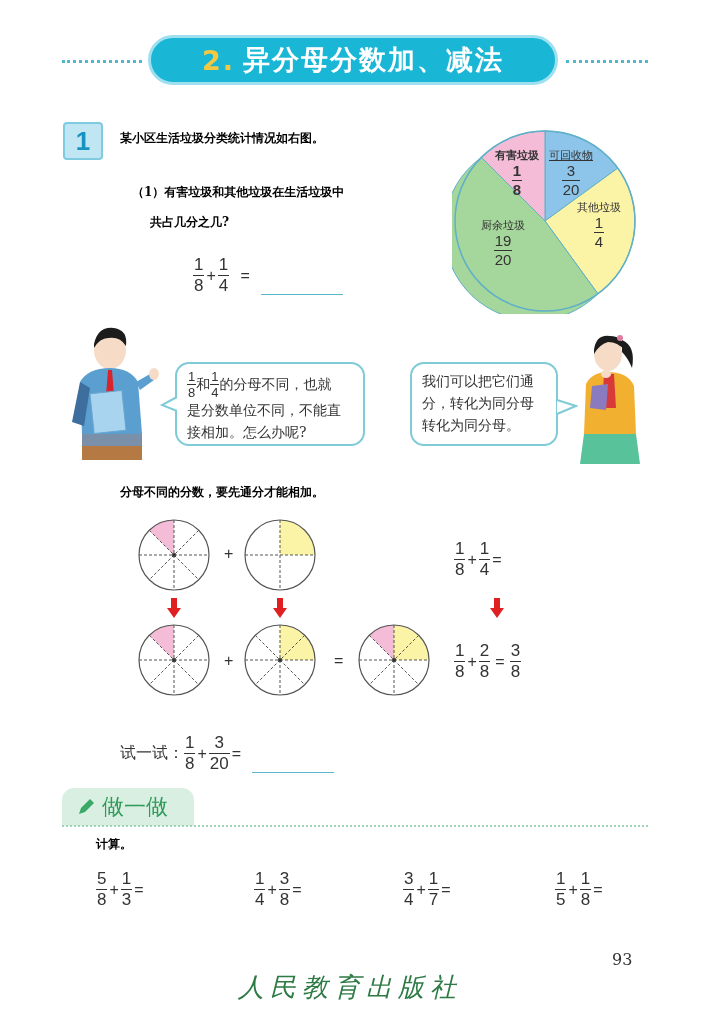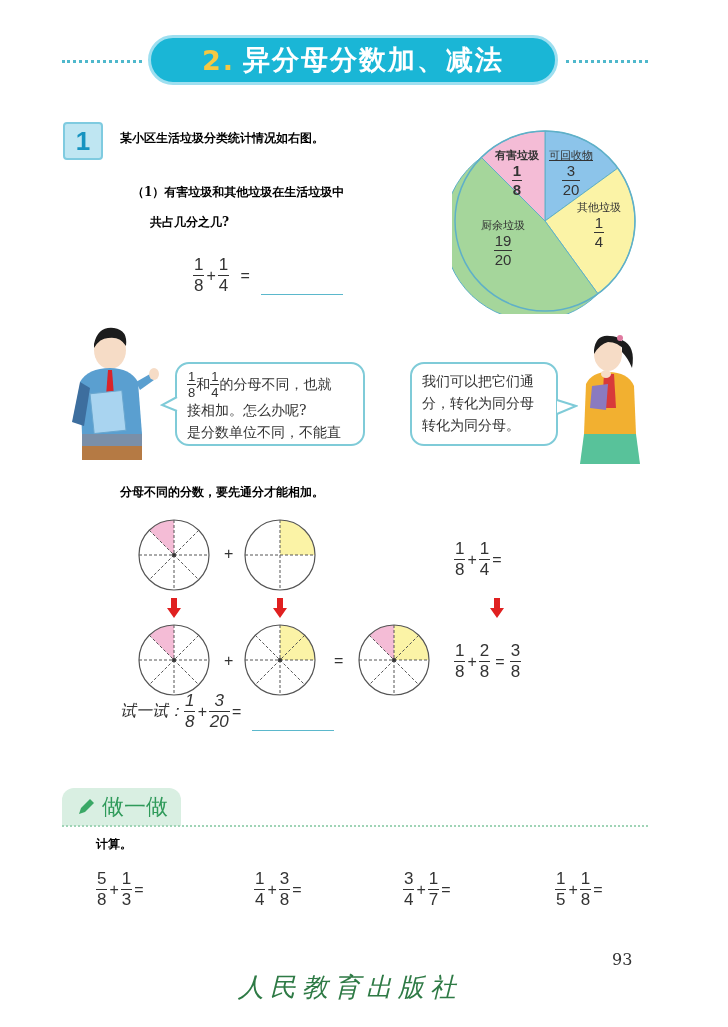--- a/index.html
+++ b/index.html
@@ -23,21 +23,21 @@
     font-family:"Liberation Sans",sans-serif; font-size:17px; line-height:18px; color:#333; }
   .frac .n { padding:0 1px; }
   .frac .bar { width:100%; border-top:1.5px solid #333; margin:1px 0; }
   .op { font-family:"Liberation Sans",sans-serif; font-size:16px; margin:0 2px; vertical-align:middle; color:#333; }
   .blank { display:inline-block; width:85px; border-bottom:1.5px solid #5bb8cc; vertical-align:bottom; margin-left:4px; height:10px; }
   .expr { position:absolute; white-space:nowrap; }
   .bubble { position:absolute; border:2px solid #7fcbd8; border-radius:14px; background:#fff;
     font-size:14px; line-height:22px; padding:6px 10px; box-sizing:border-box; color:#333; }
   .bubble .frac { font-size:13px; line-height:13px; }
   .arrow { position:absolute; width:14px; height:20px; }
-  .section-tab { position:absolute; left:62px; top:788px; width:119px; height:38px;
+  .section-tab { position:absolute; left:62px; top:788px; width:132px; height:38px;
     background:#d9efe2; border-radius:12px 12px 0 0; display:flex; align-items:center; padding-left:14px; box-sizing:border-box;
     font-size:22px; color:#2f9a5a; font-family:"DejaVu Sans",sans-serif; }
   .pagenum { position:absolute; left:612px; top:950px; font-size:16px; color:#333; }
   .publisher { position:absolute; left:238px; top:970px; font-size:26px; color:#2e7a45; font-style:italic; letter-spacing:6px; font-family:"DejaVu Serif",serif; }
 </style>
 </head>
 <body>
 
 <div class="dots" style="left:62px; top:60px; width:80px;"></div>
 <div class="dots" style="left:566px; top:60px; width:82px;"></div>
@@ -127,22 +127,22 @@
     <span class="frac">
         <span class="n">1</span>
         <span class="bar"></span>
         <span class="n">8</span>
       </span><span>和</span><span class="frac">
         <span class="n">1</span>
         <span class="bar"></span>
         <span class="n">4</span>
       </span><span>的分母不同，也就</span>
   </div>
+  <div style="white-space:nowrap;">是分数单位不同，不能直</div>
   <div style="white-space:nowrap;">接相加。怎么办呢?</div>
-  <div style="white-space:nowrap;">是分数单位不同，不能直</div>
 </div>
 <svg class="abs" style="left:160px; top:395px;" width="18" height="20">
     <path d="M17,2 L2,10 L17,16" fill="#fff" stroke="#7fcbd8" stroke-width="2"></path>
   </svg>
 
 <div class="bubble" style="left:410px; top:362px; width:148px; height:84px;">
   <div style="white-space:nowrap;">我们可以把它们通</div>
   <div style="white-space:nowrap;">分，转化为同分母</div>
   <div style="white-space:nowrap;">转化为同分母。</div>
 </div>
@@ -251,21 +251,21 @@
       <span class="n">2</span>
       <span class="bar"></span>
       <span class="n">8</span>
     </span><span class="op" style="margin:0 5px;">=</span><span class="frac">
       <span class="n">3</span>
       <span class="bar"></span>
       <span class="n">8</span>
     </span>
 </div>
 
-<div class="expr" style="left:120px; top:692px;font-style:italic;">
+<div class="expr" style="left:120px; top:734px;">
   <span style="font-size:16px; vertical-align:middle;">试一试：</span><span class="frac">
       <span class="n">1</span>
       <span class="bar"></span>
       <span class="n">8</span>
     </span><span class="op">+</span><span class="frac">
       <span class="n">3</span>
       <span class="bar"></span>
       <span class="n">20</span>
     </span><span class="op">=</span>
   <span class="blank" style="width:82px;"></span>

